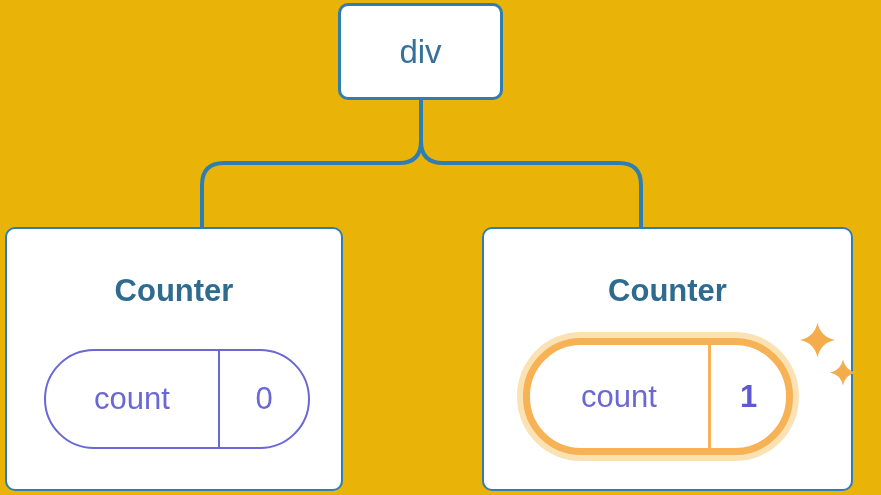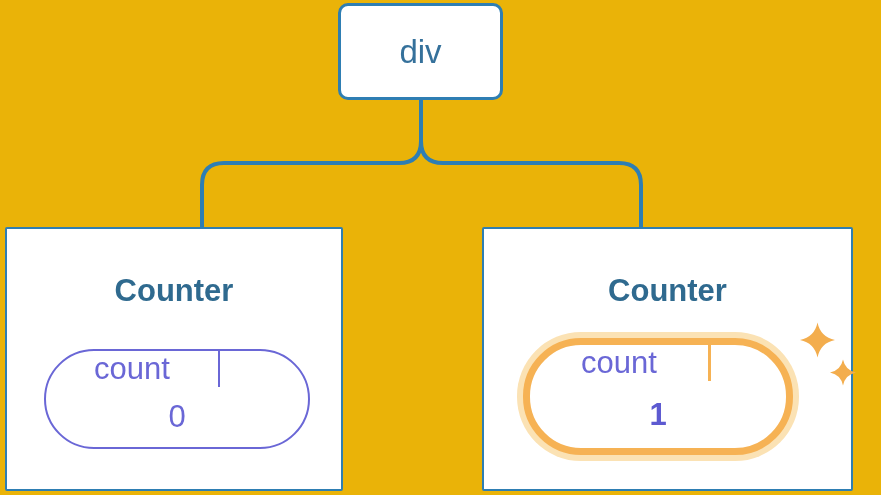--- a/index.html
+++ b/index.html
@@ -38,21 +38,21 @@
     z-index: 1;
   }
 
   
   .card {
     position: absolute;
     top: 227px;
     height: 264px;
     background: #ffffff;
     border: 2px solid #2e7eb3;
-    border-radius: 2px;
+    border-radius: 10px;
     box-sizing: border-box;
     z-index: 2;
   }
   .card-left  { left: 5px;   width: 338px; }
   .card-right { left: 482px; width: 371px; }
 
   .card-title {
     margin-top: 44px;
     text-align: center;
     font-size: 31px;
@@ -61,21 +61,20 @@
   }
 
   
   .pill {
     position: absolute;
     box-sizing: border-box;
     background: #ffffff;
     display: flex;
     align-items: stretch;
     font-size: 31px;
-    flex-direction: column;
   }
   .pill-cell {
     display: flex;
     align-items: center;
     justify-content: center;
     color: #6a67d6;
   }
 
   .pill-normal {
     left: 37px; top: 120px;

